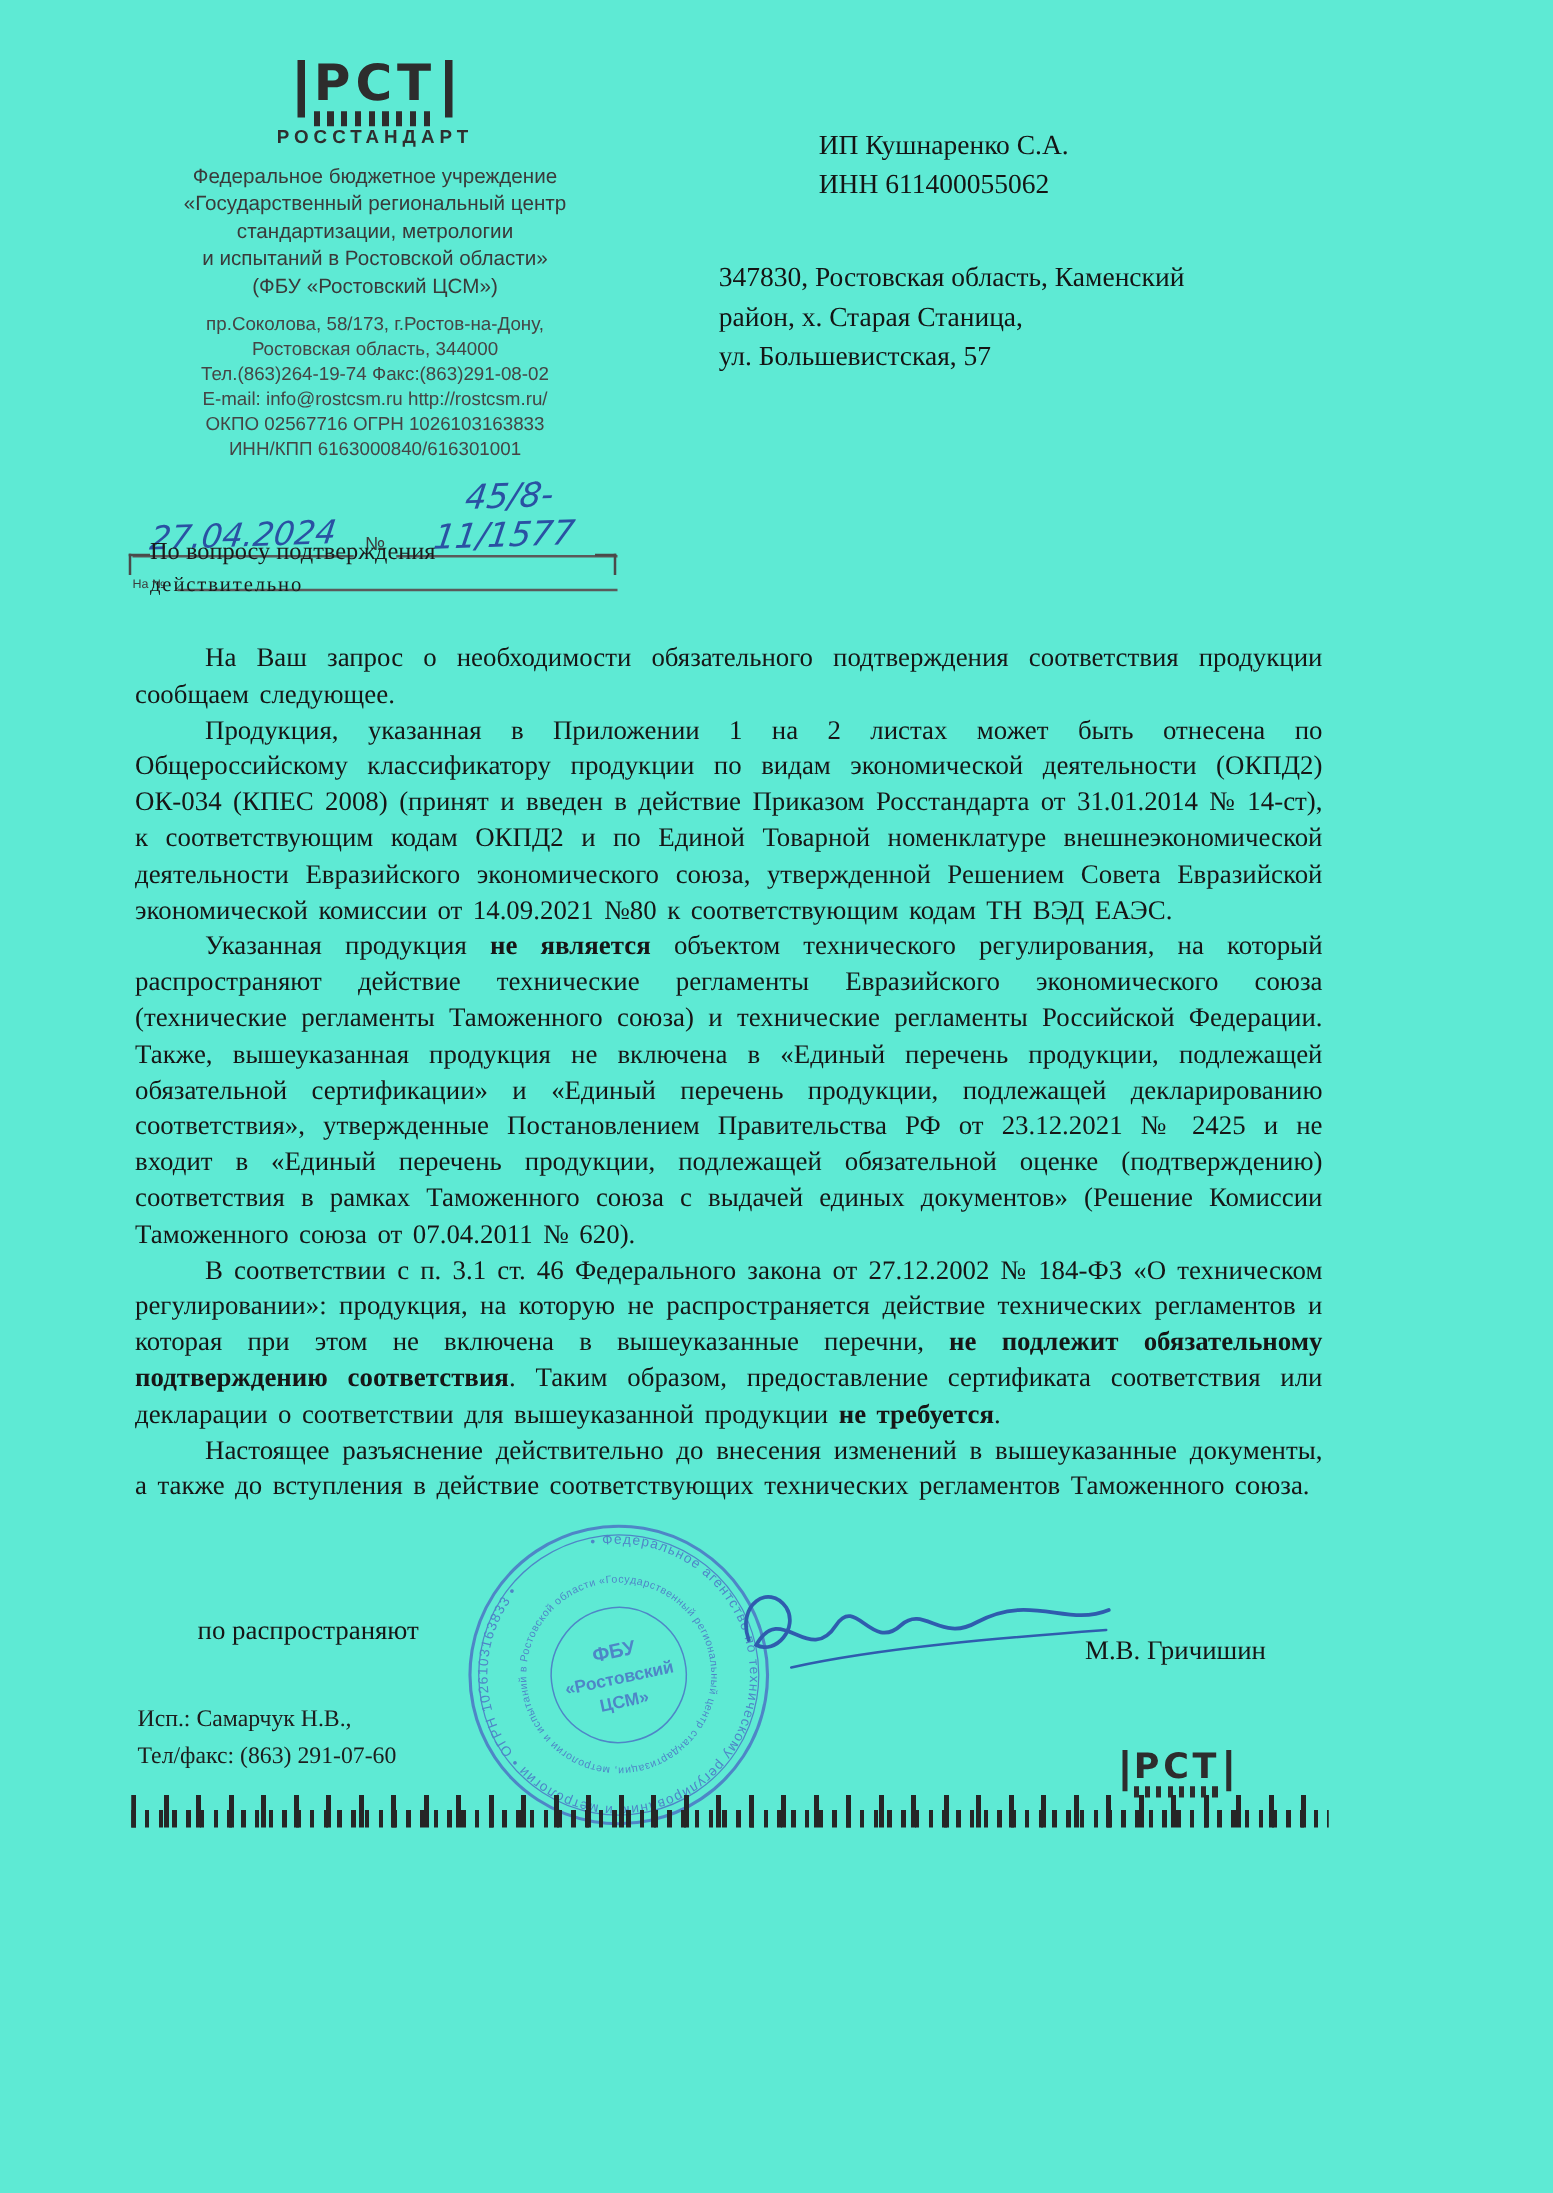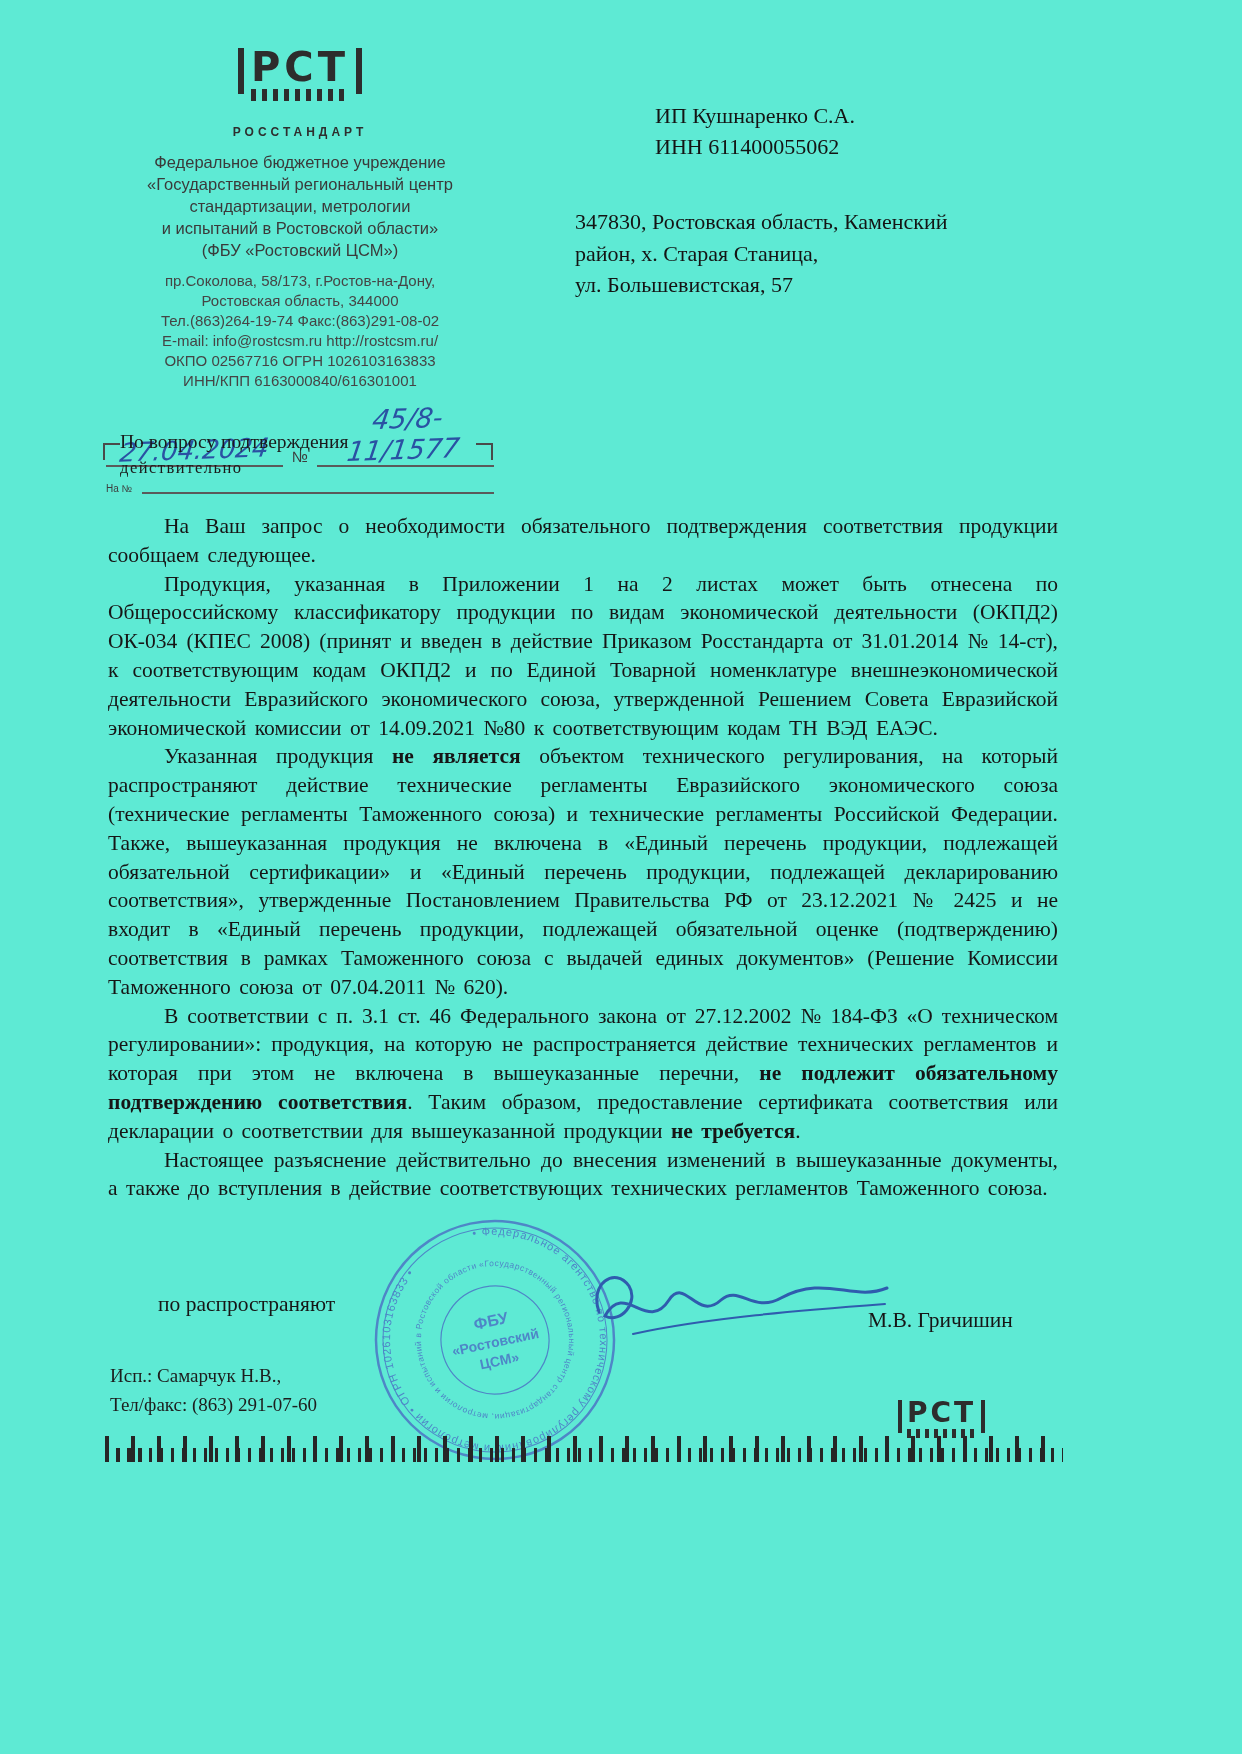--- a/index.html
+++ b/index.html
@@ -18,21 +18,21 @@
   .rst-logo .lbar{width:6px;height:46px;background:#2d2d2d;margin:0 7px;}
   .rst-logo .lmid{display:flex;flex-direction:column;align-items:stretch;}
   .rst-logo .ltext{
     font-family:"DejaVu Sans",sans-serif;font-weight:bold;font-size:40px;
     letter-spacing:4px;line-height:0.95;color:#2d2d2d;
   }
   .rst-logo .lticks{
     display:block;height:12px;margin-top:3px;
     background:repeating-linear-gradient(90deg,#2d2d2d 0 5px,transparent 5px 11px);
   }
-  .brand{margin-top:24px;font-weight:bold;font-size:12px;letter-spacing:4px;color:#2e2e2e;}
+  .brand{margin-top:0;font-weight:bold;font-size:15px;letter-spacing:4px;color:#2e2e2e;}
   .org{margin-top:13px;font-size:16.5px;line-height:1.33;color:#3a3a3a;}
   .org span{display:block;}
   .contact{margin-top:9px;font-size:15px;line-height:1.34;color:#454545;}
   .contact span{display:block;}
 
   .date-row{display:flex;align-items:flex-end;margin-top:12px;padding:0 6px;}
   .cell{flex:1;text-align:center;}
   .u{border-bottom:2px solid #5a5a5a;}
   .hand{
     font-family:"DejaVu Sans",sans-serif;font-style:italic;

